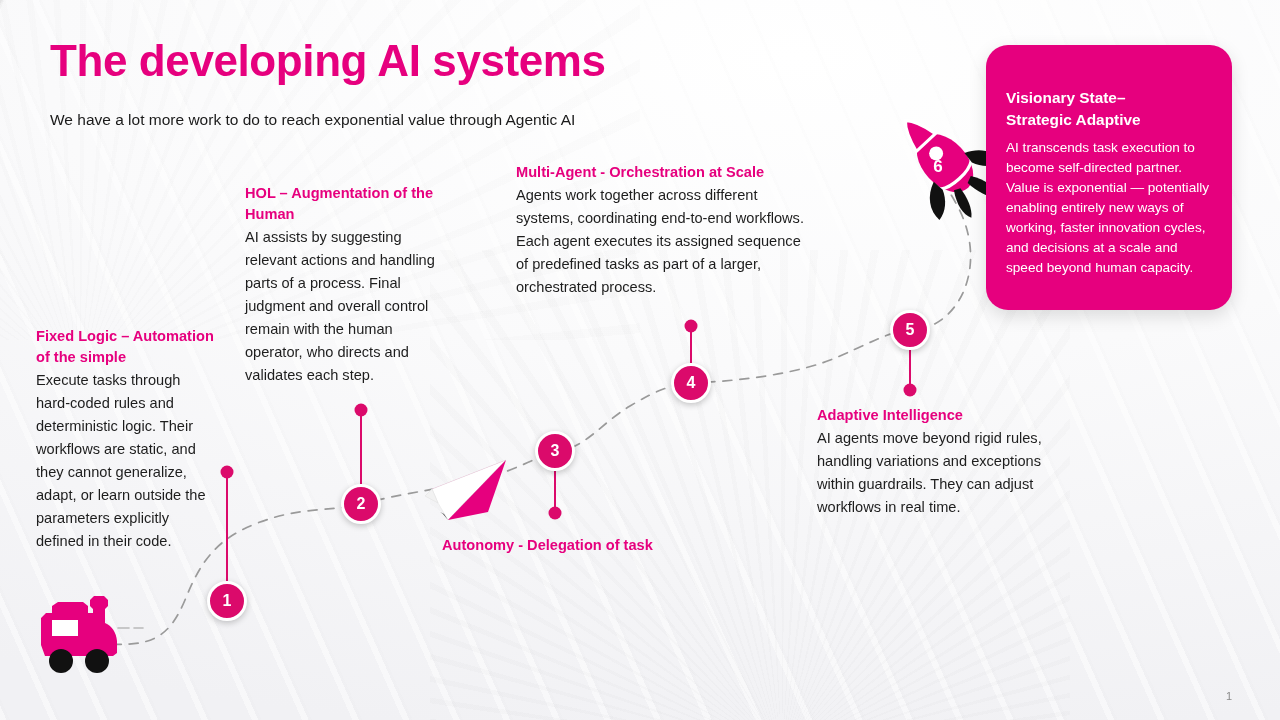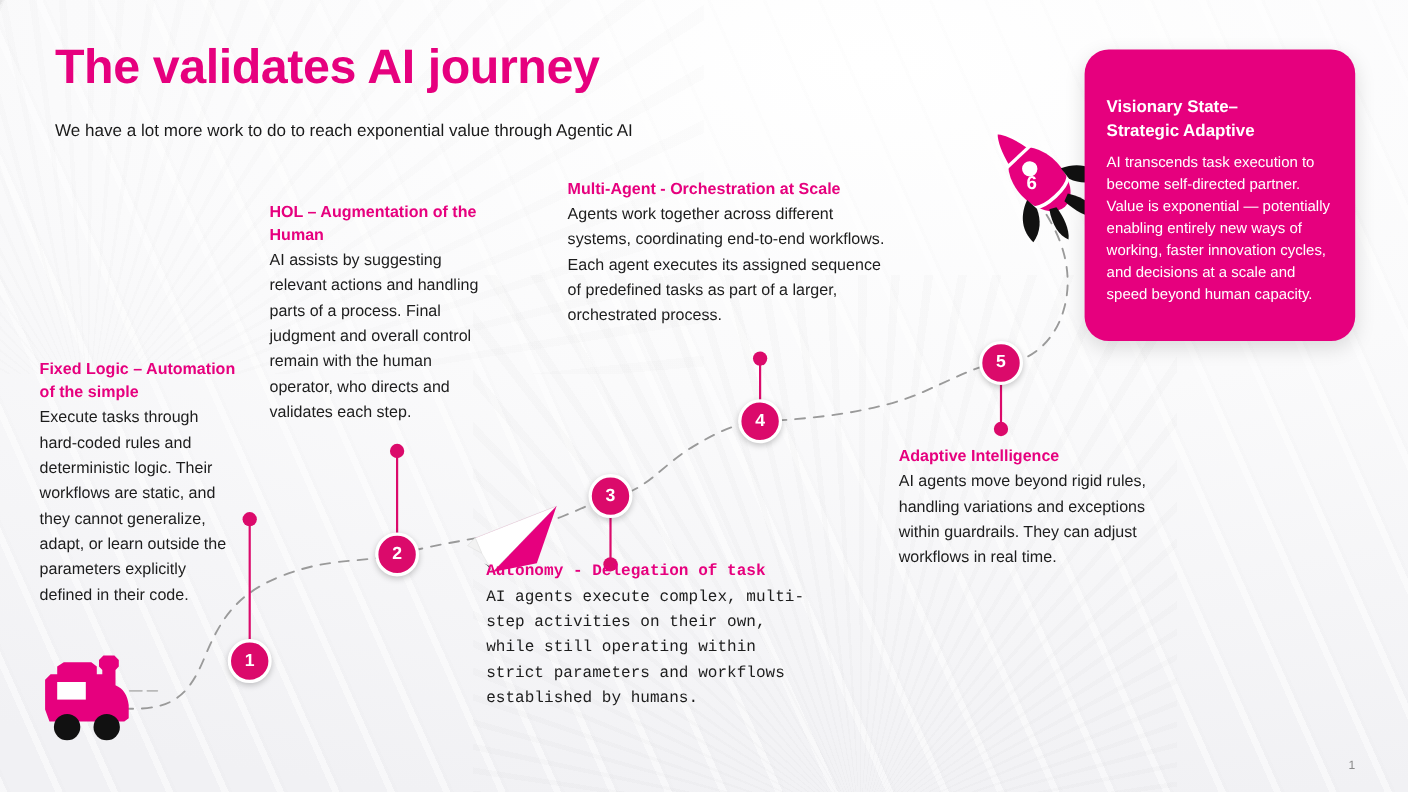--- a/index.html
+++ b/index.html
@@ -52,21 +52,21 @@
   .blk{position:absolute;}
   .blk .h{
     color:#E6007E;font-weight:bold;font-size:14.6px;line-height:1.45;margin:0 0 1px 0;
   }
   .blk .b{
     color:#1d1d1d;font-size:14.6px;line-height:1.57;margin:0;
   }
   #blk1{left:36px;top:326px;width:180px;}
   #blk2{left:245px;top:183px;width:196px;}
   #blk3{left:516px;top:162px;width:292px;}
-  #blk4{left:442px;top:510px;width:292px;font-family:Liberation Mono, monospace;}
+  #blk4{left:442px;top:535px;width:292px;}
   #blk5{left:817px;top:405px;width:262px;}
 
   
   #card{
     position:absolute;left:986px;top:45px;width:246px;height:265px;
     background:#E6007E;border-radius:22px;
     box-shadow:0 6px 18px rgba(0,0,0,.13);
   }
   #card .h{
     position:absolute;left:20px;top:42px;width:208px;
@@ -99,21 +99,21 @@
 </style>
 </head>
 <body>
 
 <div id="slide">
 
   <div class="tex2"></div>
   <div class="tex3"></div>
   <div class="tex4"></div>
 
-  <div id="title">The validates AI journey</div>
+  <div id="title">The developing AI systems</div>
   <div id="subtitle">We have a lot more work to do to reach exponential value through Agentic AI</div>
 
   <svg id="art" viewBox="0 0 1280 720" xmlns="http://www.w3.org/2000/svg">
 
     <path d="M 95,643 C 150,648 168,640 185,600
              C 200,563 215,540 255,524
              C 300,506 330,512 361,504
              C 420,489 470,486 510,470
              C 540,458 548,452 556,451
              C 585,449 600,424 630,406
@@ -221,21 +221,20 @@
     <p class="b">AI assists by suggesting relevant actions and handling parts of a process. Final judgment and overall control remain with the human operator, who directs and validates each step.</p>
   </div>
 
   <div class="blk" id="blk3">
     <p class="h">Multi-Agent - Orchestration at Scale</p>
     <p class="b">Agents work together across different systems, coordinating end-to-end workflows. Each agent executes its assigned sequence of predefined tasks as part of a larger, orchestrated process.</p>
   </div>
 
   <div class="blk" id="blk4">
     <p class="h">Autonomy - Delegation of task</p>
-    <p class="b">AI agents execute complex, multi-step activities on their own, while still operating within strict parameters and workflows established by humans.</p>
   </div>
 
   <div class="blk" id="blk5">
     <p class="h">Adaptive Intelligence</p>
     <p class="b">AI agents move beyond rigid rules, handling variations and exceptions within guardrails. They can adjust workflows in real time.</p>
   </div>
 
   <div id="card">
     <div class="h">
       <span>Visionary State–</span><br>

